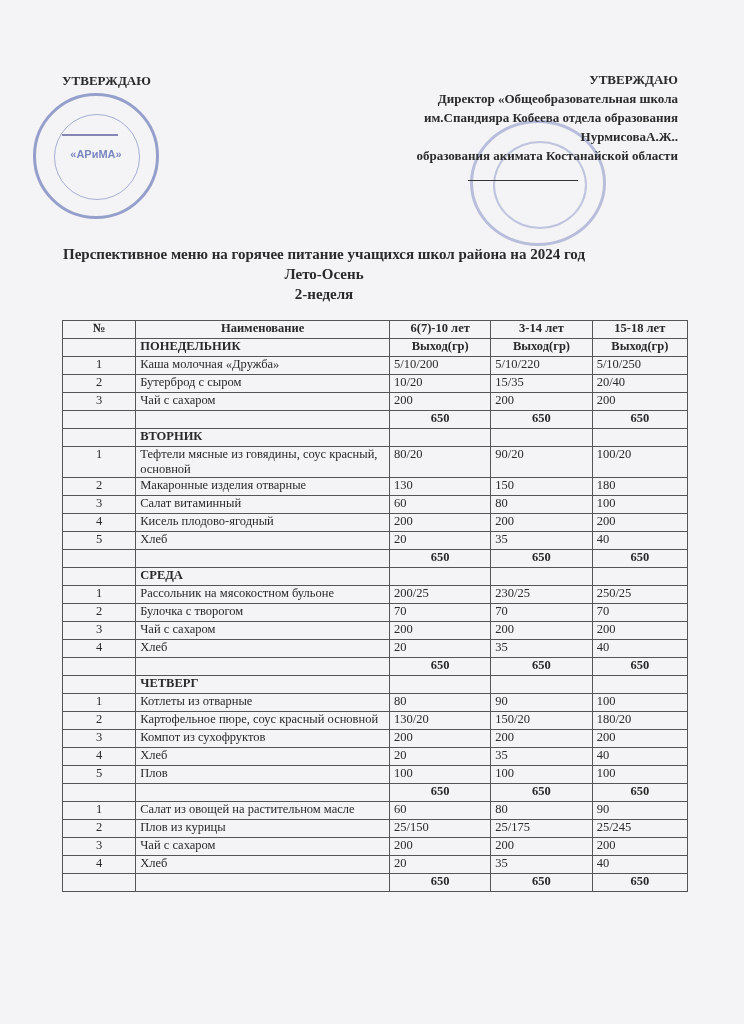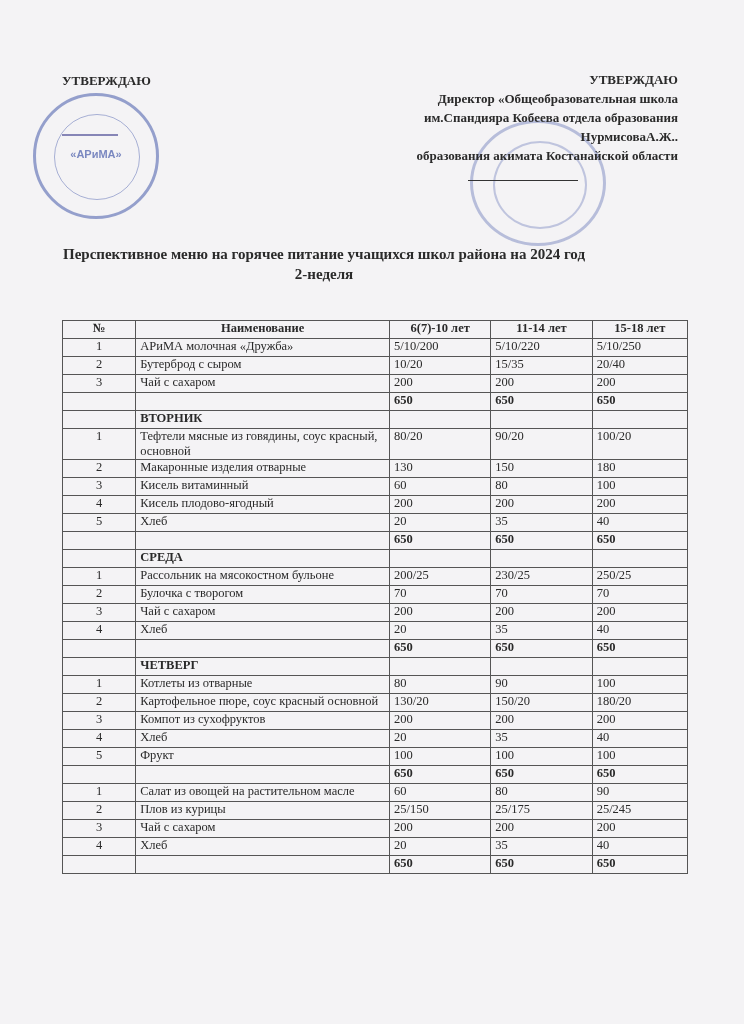--- a/index.html
+++ b/index.html
@@ -17,21 +17,21 @@
   .title { position:absolute; left:0; width:648px; top:244px; text-align:center; font-weight:bold; font-size:15px; line-height:20px; }
   table.menu { position:absolute; left:62px; top:320px; width:626px; border-collapse:collapse; font-size:12.5px; }
   table.menu td { border:1px solid #555; padding:0 4px; height:17px; line-height:15px; vertical-align:top; }
   td.num { width:64px; text-align:center; }
   td.name { width:244px; }
   td.c { width:92px; }
   td.c2 { width:92px; }
   td.c3 { width:86px; }
   .bold { font-weight:bold; }
   .center { text-align:center; }
-  .right { text-align:left; }
+  .right { text-align:center; }
   .tall td { height:32px; }
   .pen { position:absolute; background:rgba(60,60,140,0.6); height:1.5px; }
 </style>
 </head>
 <body>
 
 <div class="stamp stamp1">
   <div class="in"></div>
   <div class="txt">«АРиМА»</div>
 </div>
@@ -48,35 +48,43 @@
   <div>УТВЕРЖДАЮ</div>
   <div>Директор «Общеобразовательная школа</div>
   <div>им.Спандияра Кобеева отдела образования</div>
   <div>НурмисоваА.Ж..</div>
   <div>образования акимата Костанайской области</div>
 </div>
 <div class="pen" style="left:468px;top:180px;width:110px;background:#333;height:1px;"></div>
 
 <div class="title">
   <div>Перспективное меню на горячее питание учащихся школ района на 2024 год</div>
+  <div>Лето-Осень</div>
   <div>2-неделя</div>
 </div>
 
 <table class="menu">
   <tbody id="tbody">
       <tr>
         <td class="num bold center">№</td>
         <td class="name bold center">Наименование</td>
         <td class="c bold center">6(7)-10 лет</td>
-        <td class="c2 bold center">11-14 лет</td>
+        <td class="c2 bold center">3-14 лет</td>
         <td class="c3 bold center">15-18 лет</td>
       </tr>
       <tr>
-        <td class="num">1</td>
-        <td class="name">АРиМА молочная «Дружба»</td>
+        <td class="num"></td>
+        <td class="name bold">ПОНЕДЕЛЬНИК</td>
+        <td class="bold center">Выход(гр)</td>
+        <td class="bold center">Выход(гр)</td>
+        <td class="bold center">Выход(гр)</td>
+      </tr>
+      <tr>
+        <td class="num">1</td>
+        <td class="name">Каша молочная «Дружба»</td>
         <td>5/10/200</td>
         <td>5/10/220</td>
         <td>5/10/250</td>
       </tr>
       <tr>
         <td class="num">2</td>
         <td class="name">Бутерброд с сыром</td>
         <td>10/20</td>
         <td>15/35</td>
         <td>20/40</td>
@@ -111,21 +119,21 @@
       </tr>
       <tr>
         <td class="num">2</td>
         <td class="name">Макаронные изделия отварные</td>
         <td>130</td>
         <td>150</td>
         <td>180</td>
       </tr>
       <tr>
         <td class="num">3</td>
-        <td class="name">Кисель витаминный</td>
+        <td class="name">Салат витаминный</td>
         <td>60</td>
         <td>80</td>
         <td>100</td>
       </tr>
       <tr>
         <td class="num">4</td>
         <td class="name">Кисель плодово-ягодный</td>
         <td>200</td>
         <td>200</td>
         <td>200</td>
@@ -216,21 +224,21 @@
       </tr>
       <tr>
         <td class="num">4</td>
         <td class="name">Хлеб</td>
         <td>20</td>
         <td>35</td>
         <td>40</td>
       </tr>
       <tr>
         <td class="num">5</td>
-        <td class="name">Фрукт</td>
+        <td class="name">Плов</td>
         <td>100</td>
         <td>100</td>
         <td>100</td>
       </tr>
       <tr>
         <td class="num"></td>
         <td class="name"></td>
         <td class="bold right">650</td>
         <td class="bold right">650</td>
         <td class="bold right">650</td>

